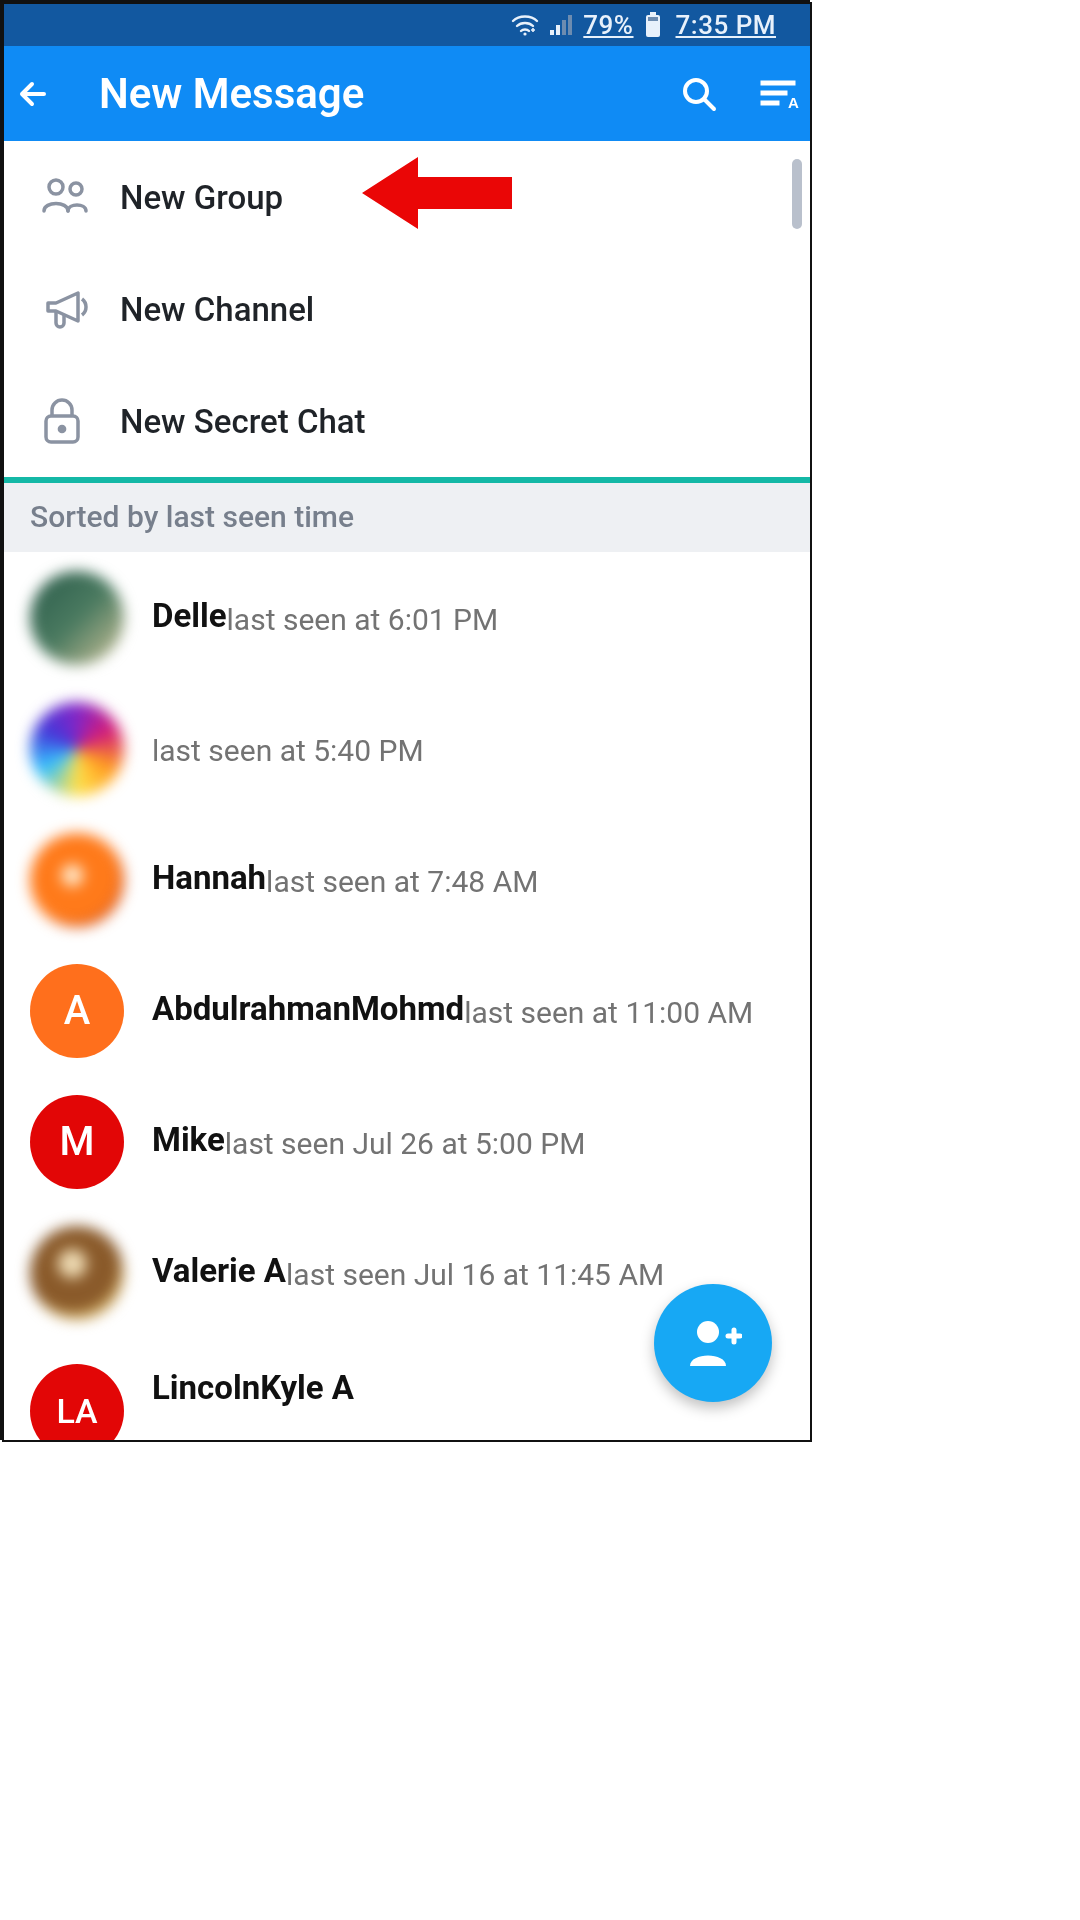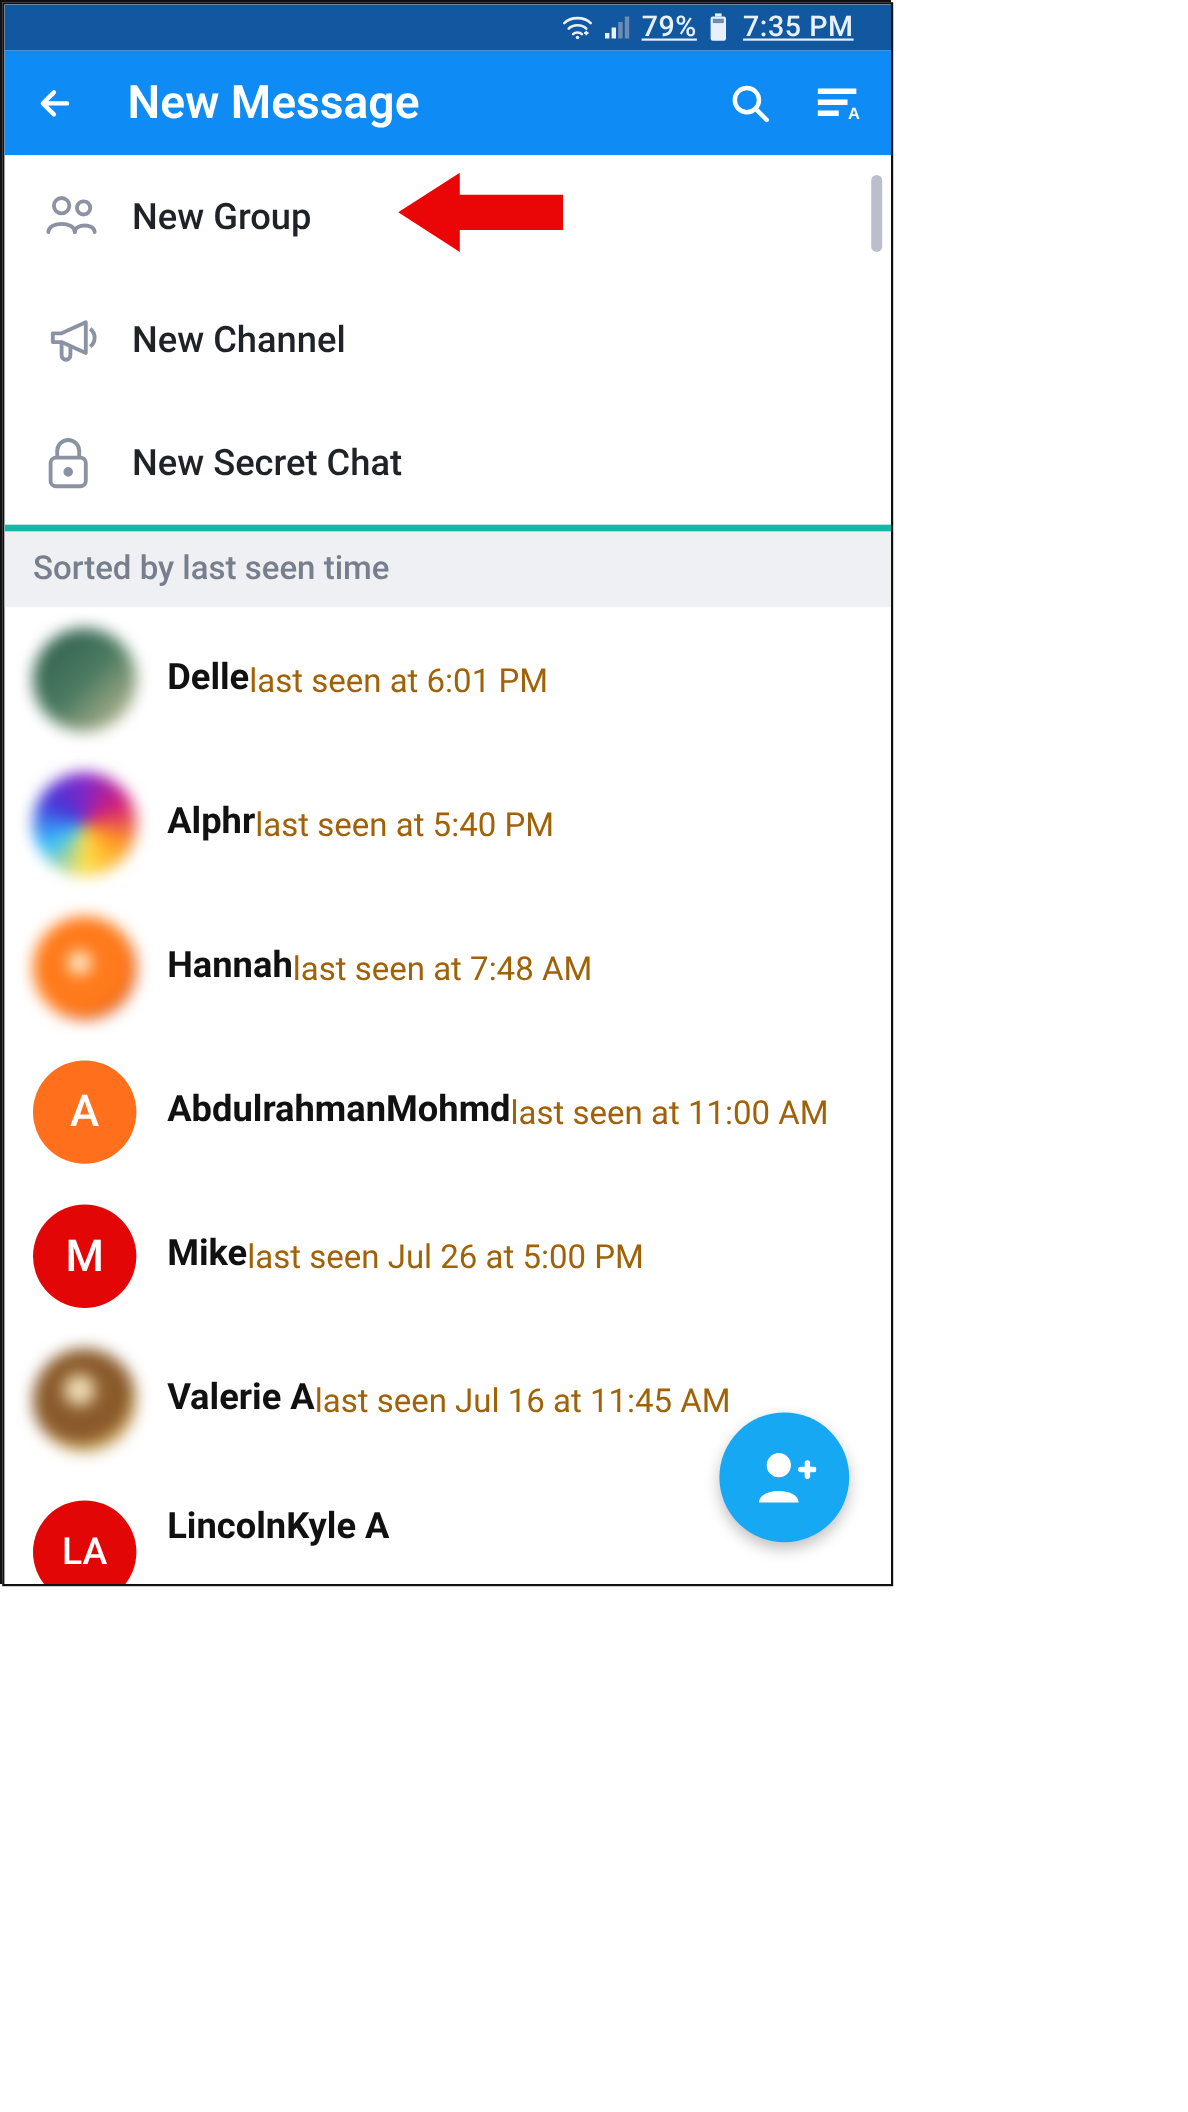--- a/index.html
+++ b/index.html
@@ -2,41 +2,41 @@
 <html><head>
 <meta charset="utf-8">
 <style>
   * { box-sizing: border-box; margin: 0; padding: 0; }
   html, body { width: 810px; height: 1440px; font-family: -apple-system, Roboto, "Helvetica Neue", Arial, sans-serif; background:#fff; position:relative; overflow:hidden; border:2px solid #111;}
   
   .status-bar { height:42px; background:#1258a0; color:#e8f1fb; display:flex; align-items:center; justify-content:flex-end; padding:0 34px; font-size:26px; font-weight:500; letter-spacing:0.5px;text-decoration:underline; }
   .status-bar .sb-item { margin-left:10px; display:flex; align-items:center; }
   .status-bar svg { display:block; }
   
-  .app-bar { height:95px; background:#0f8bf5; color:#fff; display:flex; align-items:center; padding:0 18px; }
+  .app-bar { height:95px; background:#0f8bf5; color:#fff; display:flex; align-items:center; padding:0 1px; }
   .app-bar .title { flex:1; font-size:42px; font-weight:600; margin-left:38px; }
   .app-bar .ab-icon { width:56px; display:flex; justify-content:center; align-items:center; }
   .app-bar .ab-icon.right { margin-left:26px; }
   
   .content { height:calc(100% - 42px - 95px); overflow:hidden; position:relative;border-radius:30px; }
   .scroll-indicator { position:absolute; top:18px; right:8px; width:10px; height:70px; background:#b9c0cc; border-radius:6px; }
   
   .action-row { display:flex; align-items:center; height:112px; padding-left:36px; }
   .action-icon { width:80px; display:flex; align-items:center; color:#8b93a2;}
   .action-label { font-size:33px; font-weight:500; color:#1f2328; }
   
   .section-header { background:#eef0f3; padding:16px 26px 18px; font-size:30px; color:#777f8c; font-weight:500; border-top:6px solid #14b8a6;}
   
   .contacts { }
   .contact-row { display:flex; align-items:center; height:131px; padding-left:26px; }
   .avatar { width:94px; height:94px; border-radius:50%; display:flex; align-items:center; justify-content:center; color:#fff; font-size:40px; font-weight:500; flex-shrink:0;}
   .avatar.blur { filter: blur(7px); }
   .ctext { margin-left:28px; display:flex; flex-direction:row; }
   .cname { font-size:33px; font-weight:700; color:#111; line-height:1.1; }
-  .cstatus { font-size:30px; color:#a16207; margin-top:4px; }
+  .cstatus { font-size:30px; color:#737373; margin-top:4px; }
   
   .av0 { background: linear-gradient(135deg,#2a5b4a,#4a7a60,#d0c49a); }
   .av1 { background: conic-gradient(#8226c7,#d31c7a,#ff9b1f,#ffe14a,#35c3ff,#4437d9,#8226c7); }
   .av2 { background: radial-gradient(circle at 45% 45%, #ffe8c9 0 14%, #ff7a1a 16% 64%, #d8561a 66% 100%); }
   .av3 { background:#ff6f1c; }
   .av4 { background:#e20606; }
   .av5 { background: radial-gradient(circle at 45% 40%, #ecd8b0 0 18%, #8a5a2a 20% 62%, #c9a35a 64% 100%); }
   .av6 { background:#e20606; }
   
   .annot-arrow { position:absolute; left:358px; top:8px; }
@@ -145,21 +145,20 @@
       <div class="ctext">
         <span class="cname">Delle</span>
         <span class="cstatus">last seen at 6:01 PM</span>
       </div>
     </div>
     <div class="contact-row">
       <div class="avatar blur av1">
           <span></span>
         </div>
       <div class="ctext">
-        <span class="cname">Alphr</span>
         <span class="cstatus">last seen at 5:40 PM</span>
       </div>
     </div>
     <div class="contact-row">
       <div class="avatar blur av2">
           <span></span>
         </div>
       <div class="ctext">
         <span class="cname">Hannah</span>
         <span class="cstatus">last seen at 7:48 AM</span>

